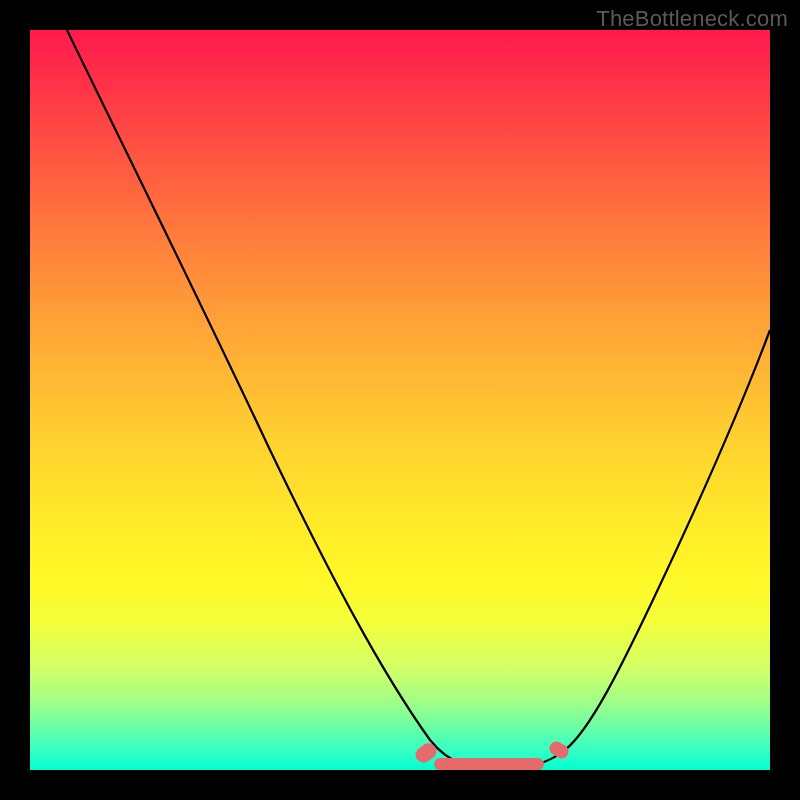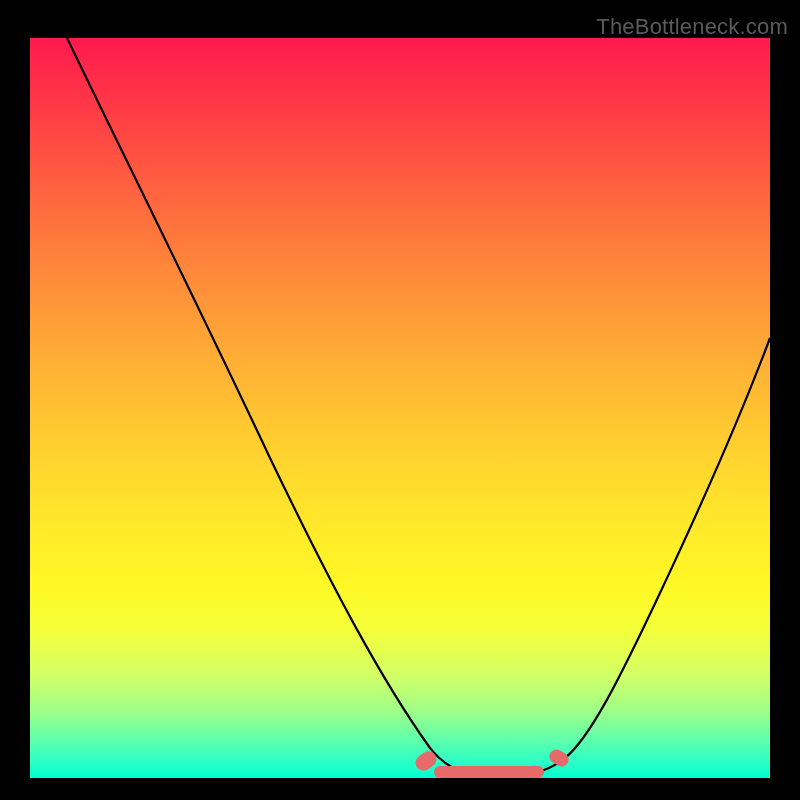--- a/index.html
+++ b/index.html
@@ -9,21 +9,20 @@
     width: 800px;
     height: 800px;
     overflow: hidden;
     font-family: Arial, Helvetica, sans-serif;
   }
   .frame {
     position: relative;
     width: 800px;
     height: 592px;
     background: #000;
-    margin-top: 8px;
   }
   .plot-area {
     position: absolute;
     left: 30px;
     top: 30px;
     width: 740px;
     height: 740px;
     background: linear-gradient(
       to bottom,
       #ff1a4d 0%,

